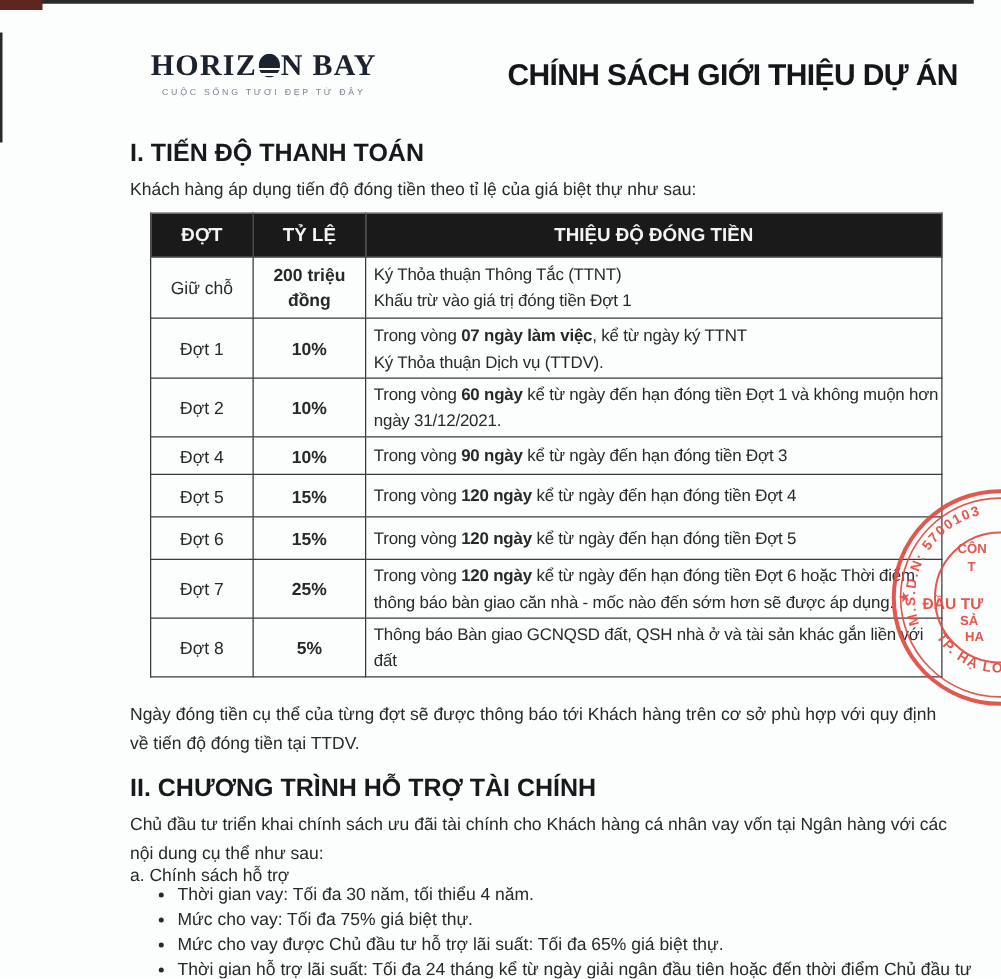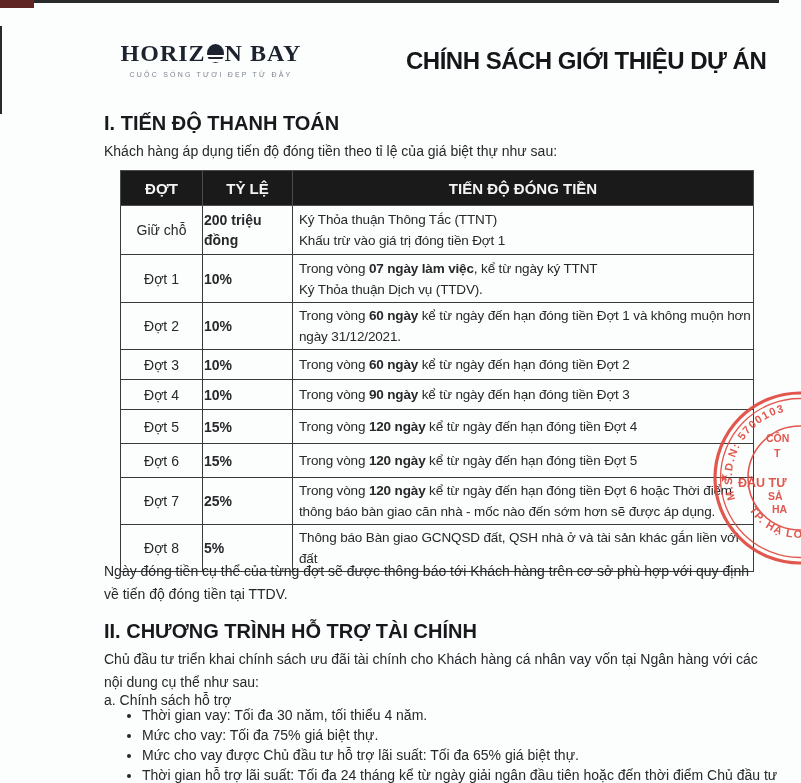--- a/index.html
+++ b/index.html
@@ -41,21 +41,21 @@
   .s1-intro{position:absolute;left:104px;top:143px;font-size:14px;}
 
   
   table.pay{position:absolute;left:104px;top:170px;width:633px;border-collapse:collapse;
     table-layout:fixed;border:1.5px solid #262626;margin-left:16px;}
   table.pay col.c1{width:82px;} table.pay col.c2{width:90px;} table.pay col.c3{width:461px;}
   table.pay th{background:var(--table-header-bg);color:#f4f4f4;font-size:15px;font-weight:bold;
     height:32px;border:1px solid #4c4c4c;}
   table.pay td{border:1px solid #3a3a3a;vertical-align:middle;}
   td.c-stage{text-align:center;font-size:14px;}
-  td.c-rate{text-align:left;font-size:14px;font-weight:bold;white-space:pre-line;line-height:20px;}
+  td.c-rate{text-align:center;font-size:14px;font-weight:bold;white-space:pre-line;line-height:20px;}
   td.c-desc{font-size:13.5px;letter-spacing:-0.15px;padding:2px 2px 2px 6px;line-height:21px;}
   td.c-desc div{margin:0;}
   .b{font-weight:bold;text-align:center;}
 
   
   .note{position:absolute;left:104px;top:560px;width:660px;font-size:14px;line-height:23px;}
   .s2-heading{position:absolute;left:104px;top:620px;font-size:20px;font-weight:bold;color:#17191c;}
   .s2-intro{position:absolute;left:104px;top:648px;width:668px;font-size:14px;line-height:23px;}
   .item-a{position:absolute;left:104px;top:692px;font-size:14px;}
   ul.bullets{position:absolute;left:128px;top:705px;margin:0;padding:0 0 0 14px;width:640px;}
@@ -88,21 +88,21 @@
   <table class="pay">
     <colgroup>
         <col class="c1">
         <col class="c2">
         <col class="c3">
       </colgroup>
     <thead>
       <tr>
         <th>ĐỢT</th>
         <th>TỶ LỆ</th>
-        <th>TIẾN ĐỘ ĐÓNG TIỀN</th>
+        <th>THIỆU ĐỘ ĐÓNG TIỀN</th>
       </tr>
     </thead>
     <tbody>
         <tr style="height: 49px;">
           <td class="c-stage">Giữ chỗ</td>
           <td class="c-rate">200 triệu
 đồng</td>
           <td class="c-desc">
             <div><span>Ký Thỏa thuận Thông Tắc (TTNT)</span></div>
             <div><span>Khấu trừ vào giá trị đóng tiền Đợt 1</span></div>
@@ -114,27 +114,20 @@
           <td class="c-desc">
             <div><span>Trong vòng </span><span class="b">07 ngày làm việc</span><span>, kể từ ngày ký TTNT</span></div>
             <div><span>Ký Thỏa thuận Dịch vụ (TTDV).</span></div>
           </td>
         </tr>
         <tr style="height: 46px;">
           <td class="c-stage">Đợt 2</td>
           <td class="c-rate">10%</td>
           <td class="c-desc">
             <div><span>Trong vòng </span><span class="b">60 ngày</span><span> kể từ ngày đến hạn đóng tiền Đợt 1 và không muộn hơn ngày 31/12/2021.</span></div>
-          </td>
-        </tr>
-        <tr style="height: 30px;">
-          <td class="c-stage">Đợt 3</td>
-          <td class="c-rate">10%</td>
-          <td class="c-desc">
-            <div><span>Trong vòng </span><span class="b">60 ngày</span><span> kể từ ngày đến hạn đóng tiền Đợt 2</span></div>
           </td>
         </tr>
         <tr style="height: 30px;">
           <td class="c-stage">Đợt 4</td>
           <td class="c-rate">10%</td>
           <td class="c-desc">
             <div><span>Trong vòng </span><span class="b">90 ngày</span><span> kể từ ngày đến hạn đóng tiền Đợt 3</span></div>
           </td>
         </tr>
         <tr style="height: 34px;">

